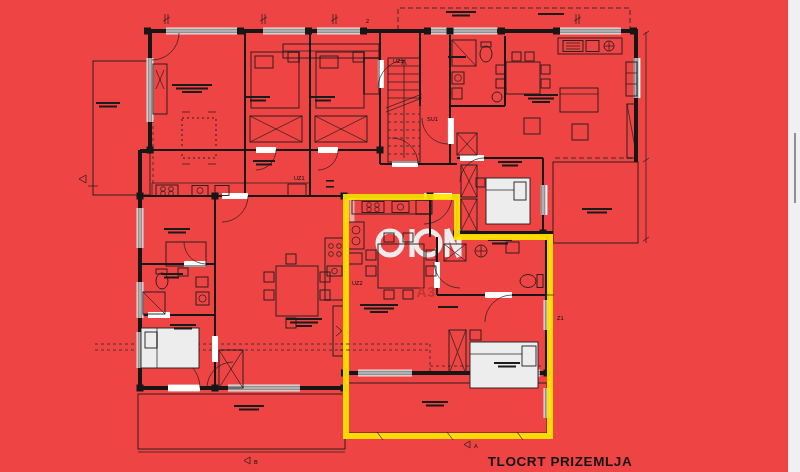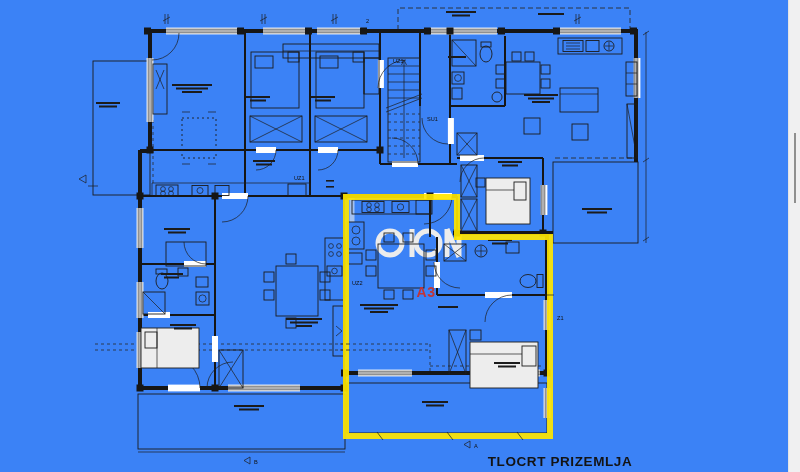--- a/index.html
+++ b/index.html
@@ -1,17 +1,17 @@
 <!DOCTYPE html>
 <html><head>
 <meta charset="utf-8">
 <style>
   html,body{margin:0;padding:0;background:#ffffff;}
   body{width:800px;height:472px;overflow:hidden;font-family:"Liberation Sans",sans-serif;}
-  .stage{position:relative;width:800px;height:472px;background:#3b82f6;}
+  .stage{position:relative;width:800px;height:472px;background:#ef4444;}
   .plan-svg{position:absolute;left:0;top:0;}
   
   .w3{stroke:#161616;stroke-width:3.2;fill:none;}
   .w2{stroke:#161616;stroke-width:2.2;fill:none;}
   .w15{stroke:#161616;stroke-width:1.4;fill:none;}
   .t{stroke:#1c1c1c;stroke-width:.9;fill:none;}
   .t7{stroke:#1c1c1c;stroke-width:.7;fill:none;}
   .dash{stroke:#2a2a2a;stroke-width:.9;fill:none;stroke-dasharray:5 3;}
   .dash2{stroke:#2a2a2a;stroke-width:.8;fill:none;stroke-dasharray:3 3;}
   .win{fill:#ffffff;stroke:none;}

